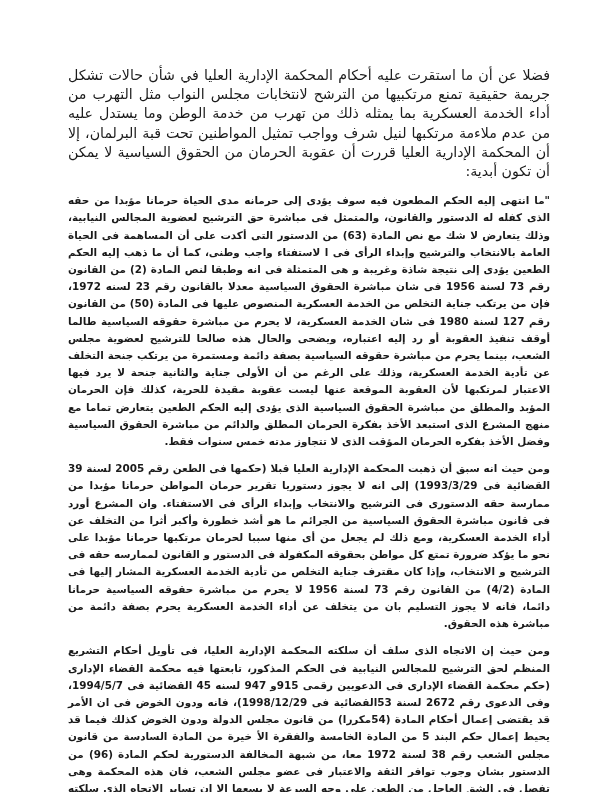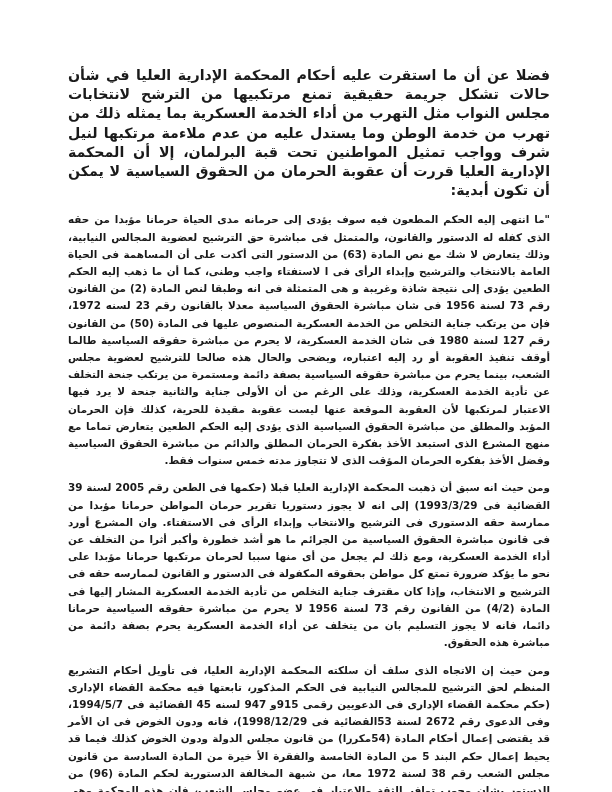--- a/index.html
+++ b/index.html
@@ -10,21 +10,20 @@
     direction: rtl;
     color: #1a1a1a;
     font-family: "DejaVu Sans", sans-serif;
   }
   .intro {
     font-size: 14.2px;
     line-height: 19.2px;
     text-align: justify;
     text-align-last: right;
     margin: 0 0 11px 0;
-    font-weight: bold;
   }
   .quote-para {
     font-size: 10.4px;
     font-weight: bold;
     line-height: 17.2px;
     text-align: justify;
     margin: 0 0 10px 0;
   }
 </style>
 </head>

